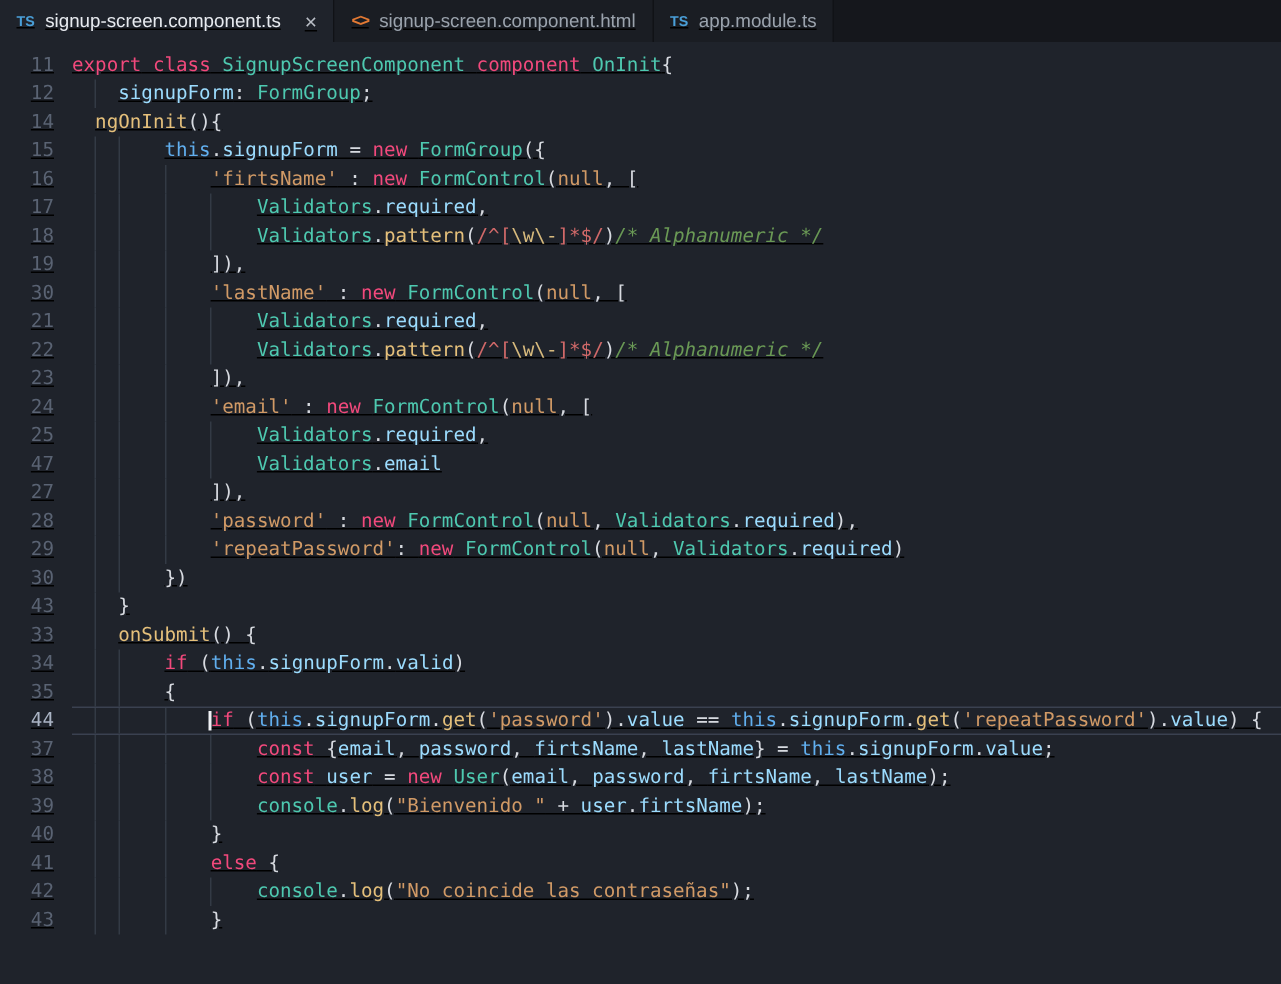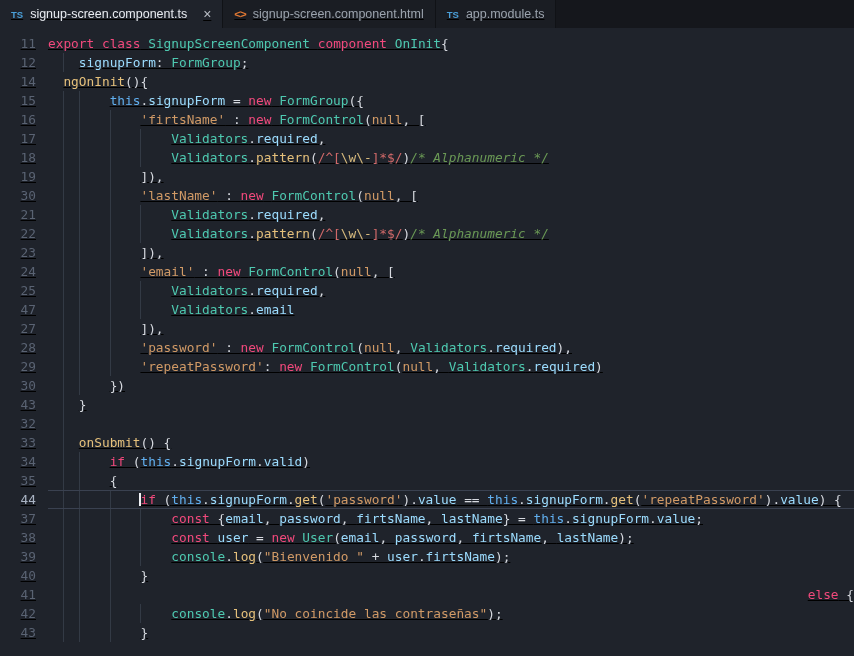--- a/index.html
+++ b/index.html
@@ -154,24 +154,20 @@
         </div>
         <div class="row">
           <div class="gut">30</div>
           <div class="code" style="padding-left: 8ch;"><i class="guide" style="left: 2ch;"></i><i class="guide" style="left: 4ch;"></i><span class="tk-pl">})</span></div>
         </div>
         <div class="row">
           <div class="gut">43</div>
           <div class="code" style="padding-left: 4ch;"><i class="guide" style="left: 2ch;"></i><span class="tk-pl">}</span></div>
         </div>
         <div class="row">
-          <div class="gut">32</div>
-          <div class="code" style="padding-left: 4ch;"><i class="guide" style="left: 2ch;"></i></div>
-        </div>
-        <div class="row">
           <div class="gut">33</div>
           <div class="code" style="padding-left: 4ch;"><i class="guide" style="left: 2ch;"></i><span class="tk-fn">onSubmit</span><span class="tk-pl">() {</span></div>
         </div>
         <div class="row">
           <div class="gut">34</div>
           <div class="code" style="padding-left: 8ch;"><i class="guide" style="left: 2ch;"></i><i class="guide" style="left: 4ch;"></i><span class="tk-kw">if</span><span class="tk-pl"> (</span><span class="tk-th">this</span><span class="tk-pl">.</span><span class="tk-prop">signupForm</span><span class="tk-pl">.</span><span class="tk-prop">valid</span><span class="tk-pl">)</span></div>
         </div>
         <div class="row">
           <div class="gut">35</div>
           <div class="code" style="padding-left: 8ch;"><i class="guide" style="left: 2ch;"></i><i class="guide" style="left: 4ch;"></i><span class="tk-pl">{</span></div>
@@ -191,21 +187,21 @@
         <div class="row">
           <div class="gut">39</div>
           <div class="code" style="padding-left: 16ch;"><i class="guide" style="left: 2ch;"></i><i class="guide" style="left: 4ch;"></i><i class="guide" style="left: 8ch;"></i><i class="guide" style="left: 12ch;"></i><span class="tk-type">console</span><span class="tk-pl">.</span><span class="tk-fn">log</span><span class="tk-pl">(</span><span class="tk-str">"Bienvenido "</span><span class="tk-pl"> + </span><span class="tk-prop">user</span><span class="tk-pl">.</span><span class="tk-prop">firtsName</span><span class="tk-pl">);</span></div>
         </div>
         <div class="row">
           <div class="gut">40</div>
           <div class="code" style="padding-left: 12ch;"><i class="guide" style="left: 2ch;"></i><i class="guide" style="left: 4ch;"></i><i class="guide" style="left: 8ch;"></i><span class="tk-pl">}</span></div>
         </div>
         <div class="row">
           <div class="gut">41</div>
-          <div class="code" style="padding-left: 12ch; text-align: right;"><i class="guide" style="left: 2ch;"></i><i class="guide" style="left: 4ch;"></i><i class="guide" style="left: 8ch;"></i><span class="tk-kw">else</span><span class="tk-pl"> {</span></div>
+          <div class="code" style="padding-left: 12ch;"><i class="guide" style="left: 2ch;"></i><i class="guide" style="left: 4ch;"></i><i class="guide" style="left: 8ch;"></i><span class="tk-kw">else</span><span class="tk-pl"> {</span></div>
         </div>
         <div class="row">
           <div class="gut">42</div>
           <div class="code" style="padding-left: 16ch;"><i class="guide" style="left: 2ch;"></i><i class="guide" style="left: 4ch;"></i><i class="guide" style="left: 8ch;"></i><i class="guide" style="left: 12ch;"></i><span class="tk-type">console</span><span class="tk-pl">.</span><span class="tk-fn">log</span><span class="tk-pl">(</span><span class="tk-str">"No coincide las contraseñas"</span><span class="tk-pl">);</span></div>
         </div>
         <div class="row">
           <div class="gut">43</div>
           <div class="code" style="padding-left: 12ch;"><i class="guide" style="left: 2ch;"></i><i class="guide" style="left: 4ch;"></i><i class="guide" style="left: 8ch;"></i><span class="tk-pl">}</span></div>
         </div>
       </div>

